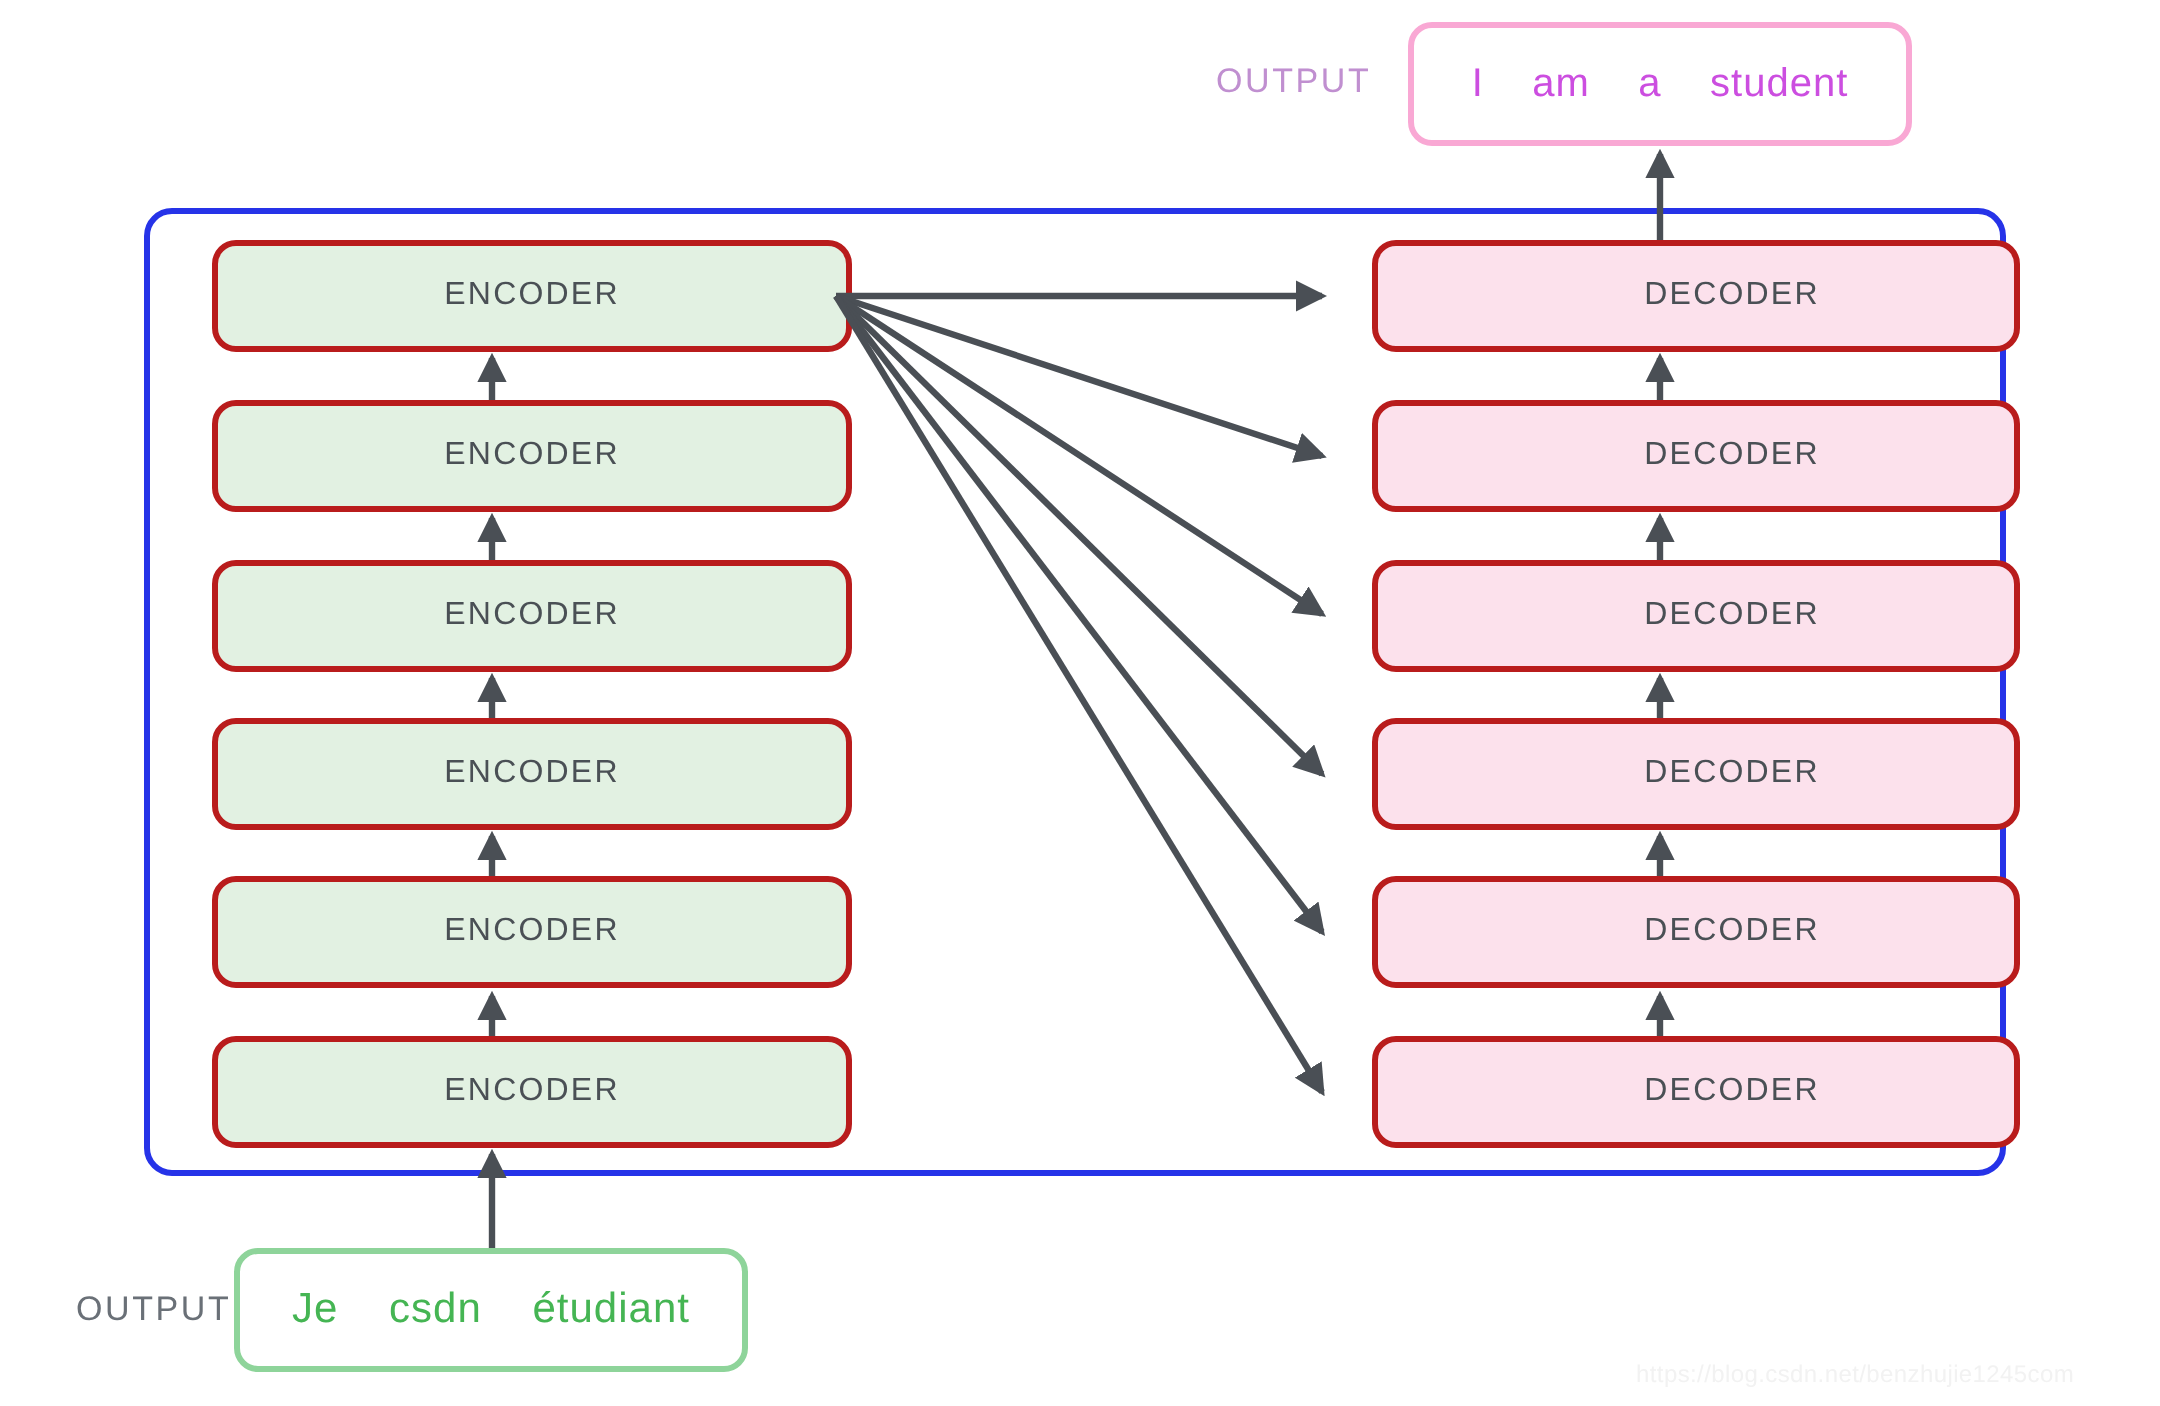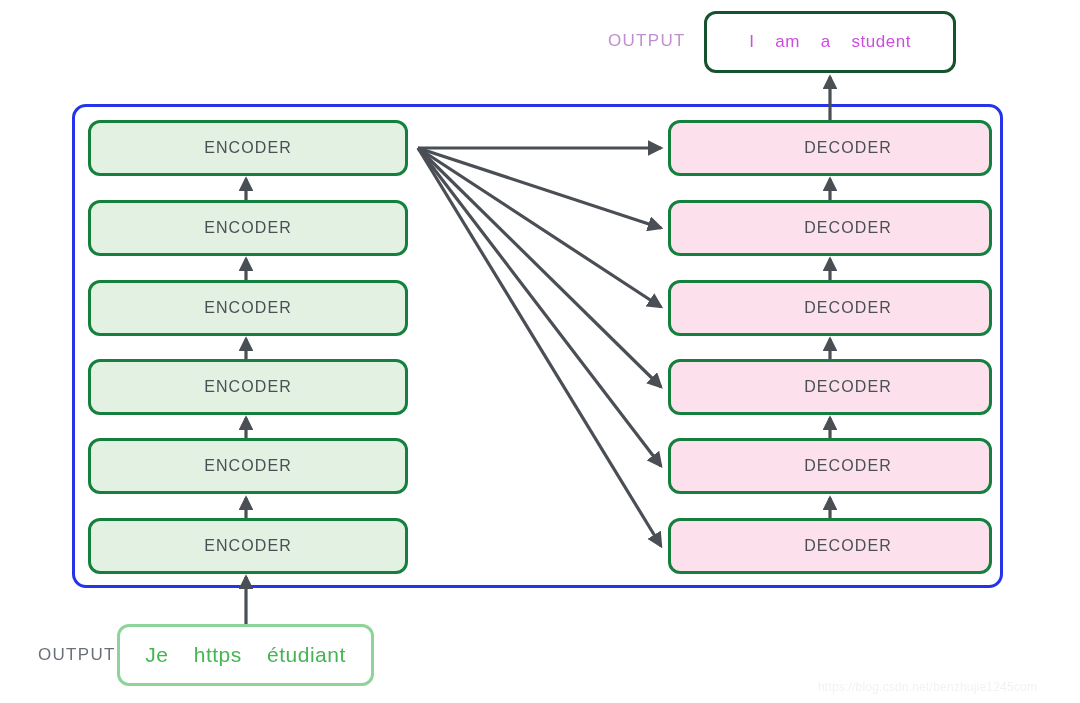--- a/index.html
+++ b/index.html
@@ -31,28 +31,29 @@
     border: 3px solid #2633e8;
     border-radius: 14px;
     box-sizing: border-box;
     background: transparent;
   }
 
   
   .stack-box {
     position: absolute;
     box-sizing: border-box;
-    border: 3px solid #15803d;
+    border: 3px solid #b91c1c;
     border-radius: 12px;
     display: flex;
     align-items: center;
     justify-content: center;
     font-size: 16px;
     letter-spacing: 1.1px;
     color: #4a5055;
+    margin-left: 18px;
   }
   .encoder-box {
     left: 88px;
     width: 320px;
     height: 56px;
     background: #e2f1e2;
   }
   .decoder-box {
     left: 668px;
     width: 324px;
@@ -70,23 +71,23 @@
     display: flex;
     align-items: center;
     justify-content: center;
     white-space: pre;
   }
   .output-box {
     left: 704px;
     top: 11px;
     width: 252px;
     height: 62px;
-    border: 3px solid #14532d;
+    border: 3px solid #f9a8d4;
     color: #cc4ee0;
-    font-size: 17px;
+    font-size: 20px;
     letter-spacing: 0.5px;
   }
   .input-box {
     left: 117px;
     top: 624px;
     width: 257px;
     height: 62px;
     border: 3px solid #8ed49a;
     color: #45b553;
     font-size: 21px;
@@ -150,21 +151,21 @@
 
   <div class="stack-box decoder-box" style="top:120px;">DECODER</div>
   <div class="stack-box decoder-box" style="top:200px;">DECODER</div>
   <div class="stack-box decoder-box" style="top:280px;">DECODER</div>
   <div class="stack-box decoder-box" style="top:359px;">DECODER</div>
   <div class="stack-box decoder-box" style="top:438px;">DECODER</div>
   <div class="stack-box decoder-box" style="top:518px;">DECODER</div>
 
   <div class="side-label input-label">OUTPUT</div>
 
-  <div class="io-box input-box">Je    https    étudiant</div>
+  <div class="io-box input-box">Je    csdn    étudiant</div>
 
   <svg id="arrow-layer" viewBox="0 0 1080 703">
     <defs>
       <marker id="head-small" viewBox="0 0 10 10" refX="8.2" refY="5" markerWidth="4.6" markerHeight="4.6" orient="auto-start-reverse">
         <path d="M 0 0 L 10 5 L 0 10 z" fill="#4a4f55"></path>
       </marker>
       <marker id="head-fan" viewBox="0 0 10 10" refX="8.4" refY="5" markerWidth="4.9" markerHeight="4.9" orient="auto-start-reverse">
         <path d="M 0 0 L 10 5 L 0 10 z" fill="#4a4f55"></path>
       </marker>
     </defs>

